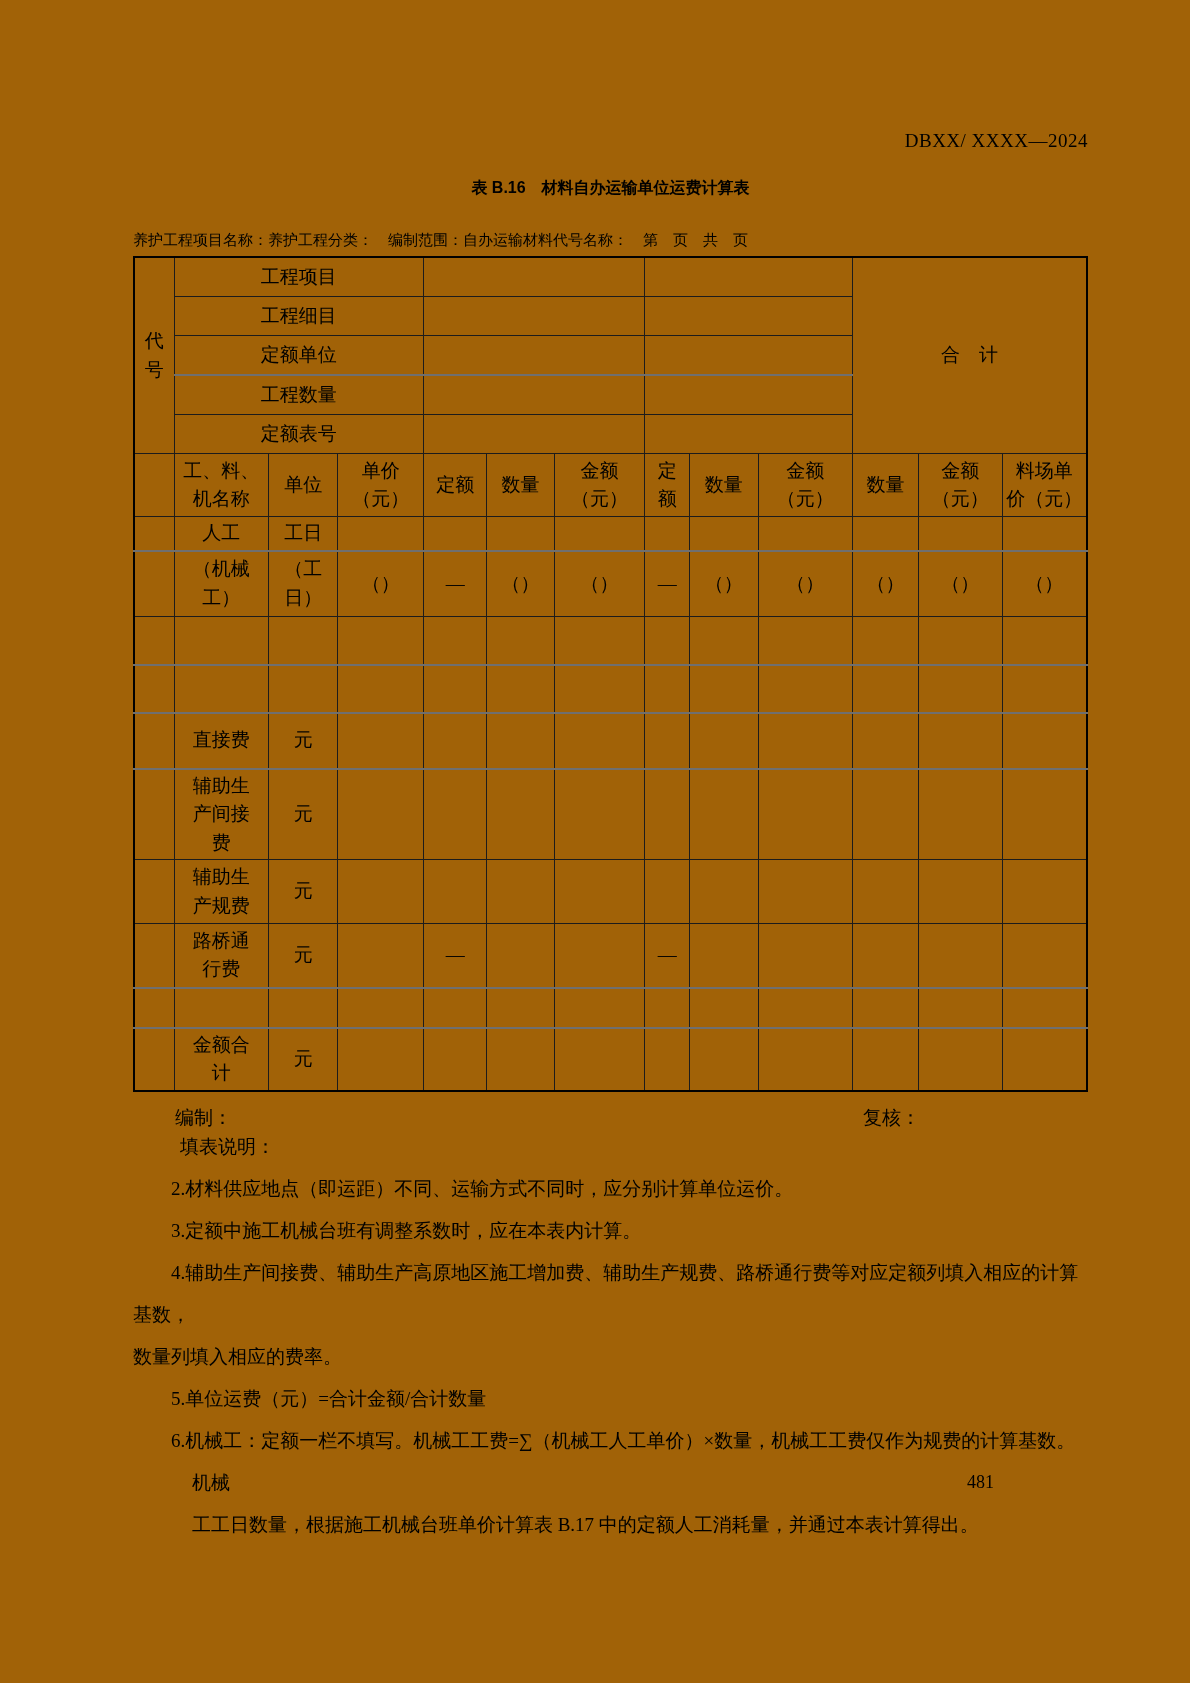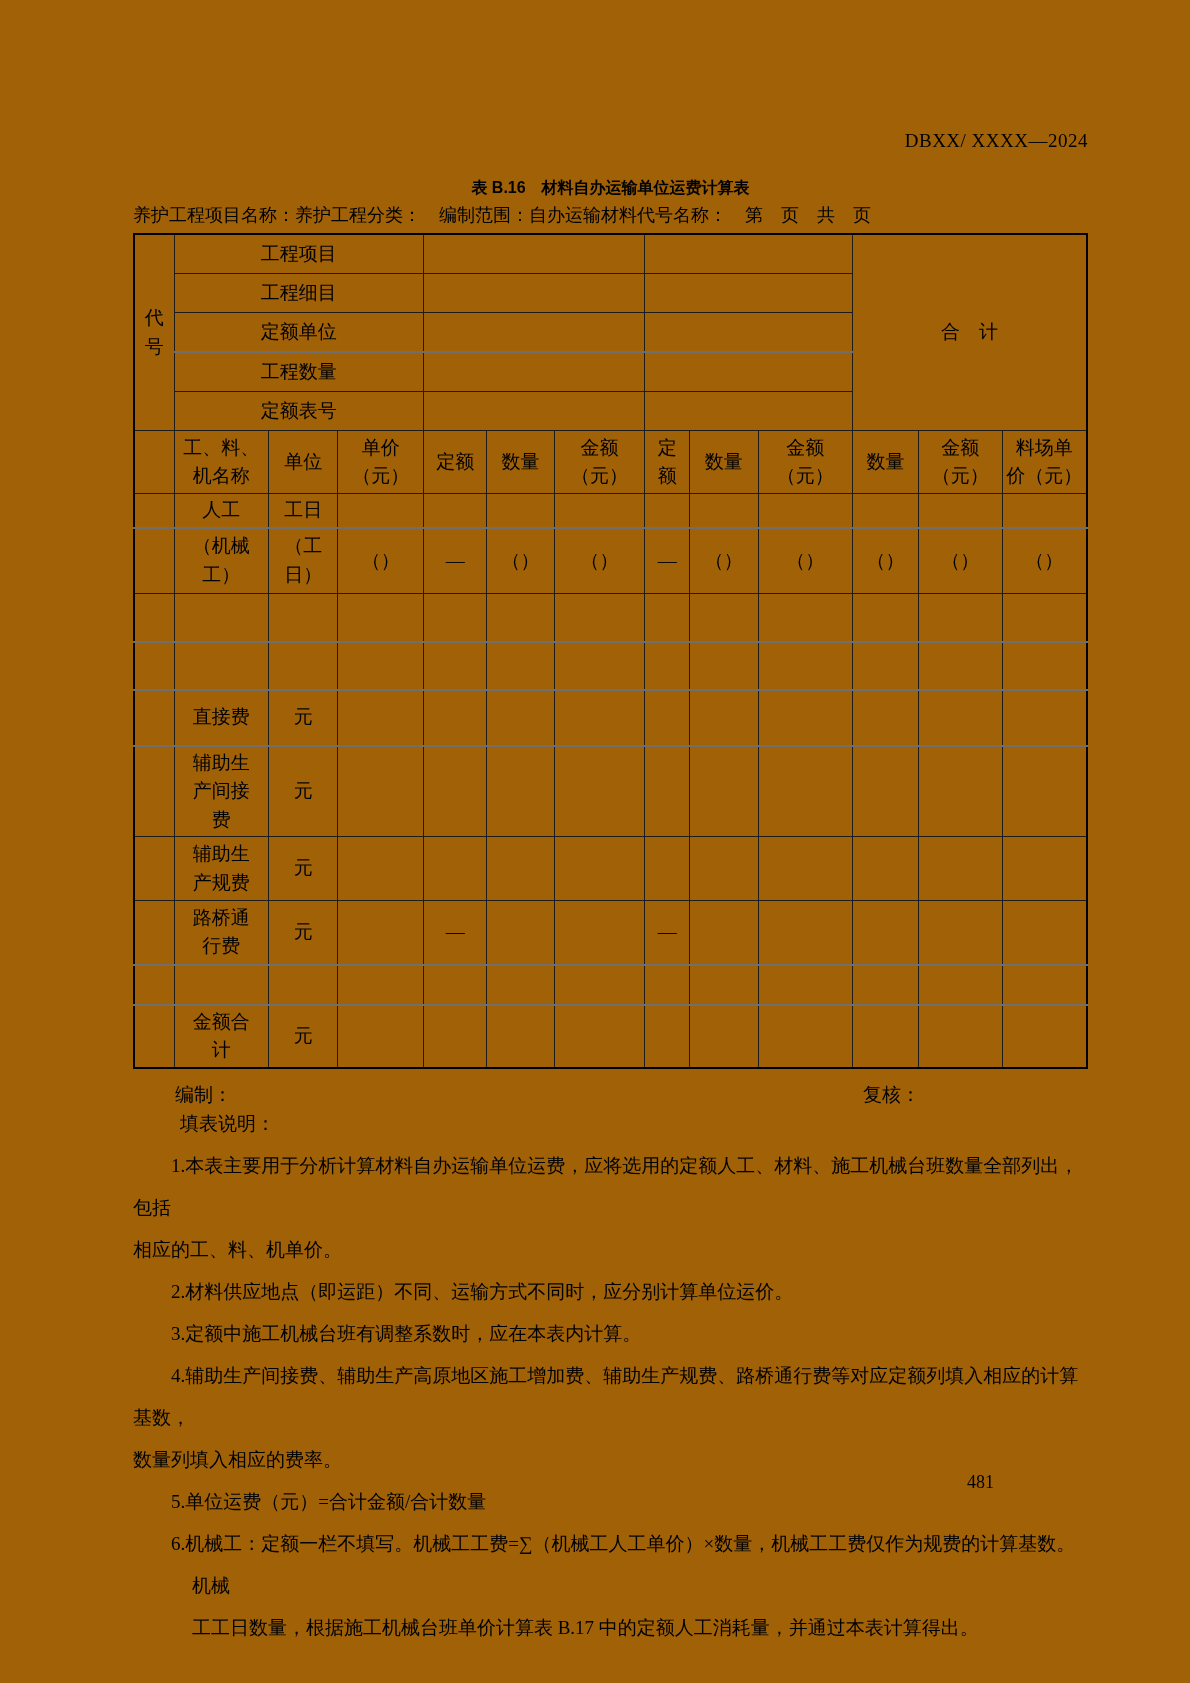--- a/index.html
+++ b/index.html
@@ -10,21 +10,21 @@
     font-family:"Liberation Serif","DejaVu Serif",serif;
     color:#000;
     margin:0 auto;
     overflow:hidden;
   }
   .content { position:absolute; left:133px; top:0; width:955px; }
 
   .doc-code { margin-top:130px; text-align:right; font-size:19px; letter-spacing:.5px; }
   .title    { margin-top:26px; text-align:center; font-size:16px; font-weight:bold;
               font-family:"Liberation Sans","DejaVu Sans",sans-serif; }
-  .info-line{ margin-top:4px; font-size:18px; }
+  .info-line{ margin-top:32px; font-size:15px; }
 
   table.freight { border-collapse:collapse; table-layout:fixed; width:100%;
                   margin-top:6px; border:2.5px solid #000; }
   table.freight td { border:1px solid #1c1c1c; text-align:center; vertical-align:middle;
                      font-size:19px; line-height:1.5; padding:2px 3px;
                      white-space:pre-line; overflow:hidden; }
   tr.tk > td { border-top:2px solid #6f6f6f; }
   td.lbl { text-align:left; padding-left:9px; }
   td.daihao { line-height:1.95; }
   tr.info-row > td { height:34px; }
@@ -286,22 +286,20 @@
     </tbody>
       </table>
 
     <div class="signoff">
       <span>编制：</span>
       <span>复核：</span>
     </div>
 
     <div class="notes-title">填表说明：</div>
     <div class="notes">
-      <p class="note">1.本表主要用于分析计算材料自办运输单位运费，应将选用的定额人工、材料、施工机械台班数量全部列出，包括
-相应的工、料、机单价。</p>
       <p class="note">2.材料供应地点（即运距）不同、运输方式不同时，应分别计算单位运价。</p>
       <p class="note">3.定额中施工机械台班有调整系数时，应在本表内计算。</p>
       <p class="note">4.辅助生产间接费、辅助生产高原地区施工增加费、辅助生产规费、路桥通行费等对应定额列填入相应的计算基数，
 数量列填入相应的费率。</p>
       <p class="note">5.单位运费（元）=合计金额/合计数量</p>
       <p class="note note-hang">6.机械工：定额一栏不填写。机械工工费=∑（机械工人工单价）×数量，机械工工费仅作为规费的计算基数。机械
 工工日数量，根据施工机械台班单价计算表 B.17 中的定额人工消耗量，并通过本表计算得出。</p>
     </div>
 
   </div>

